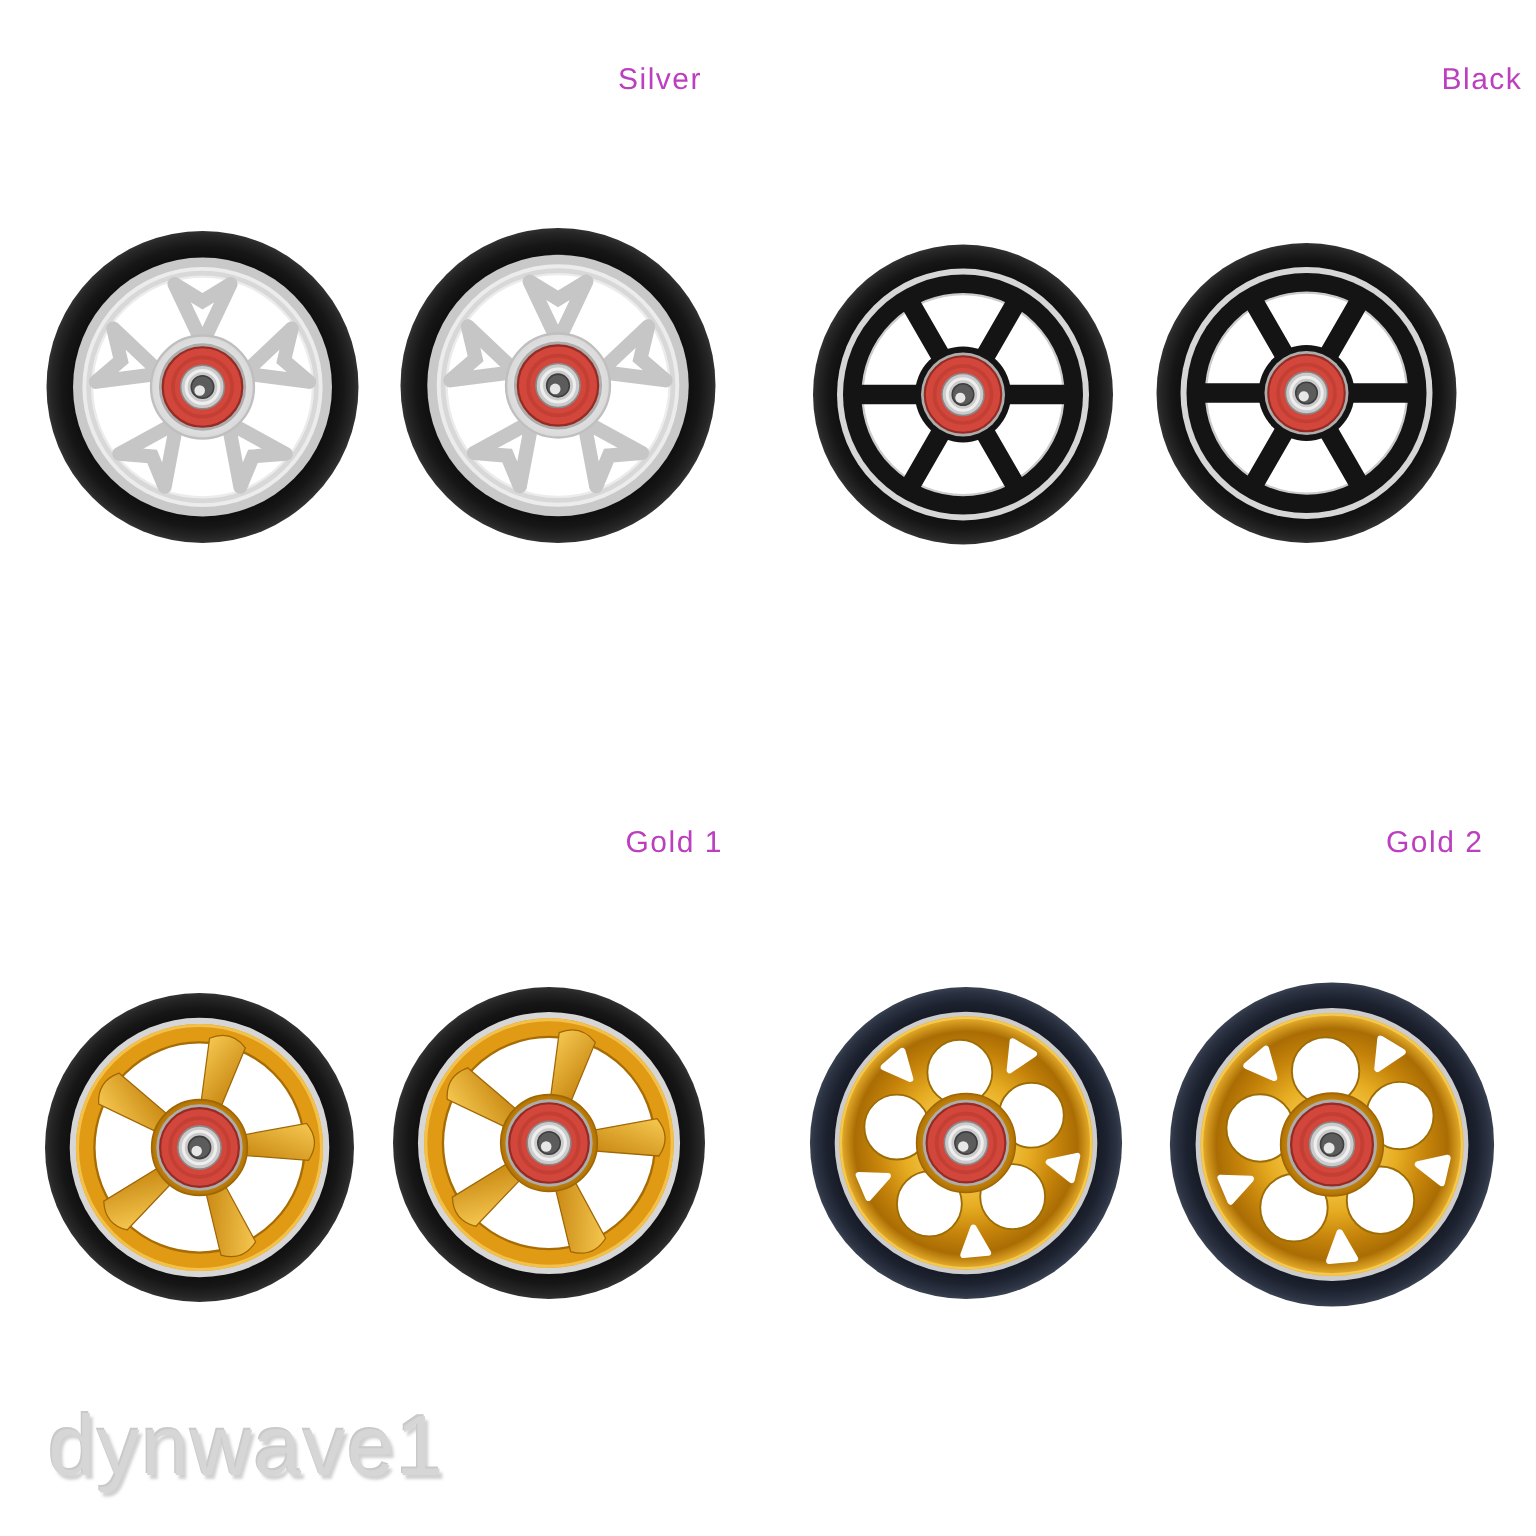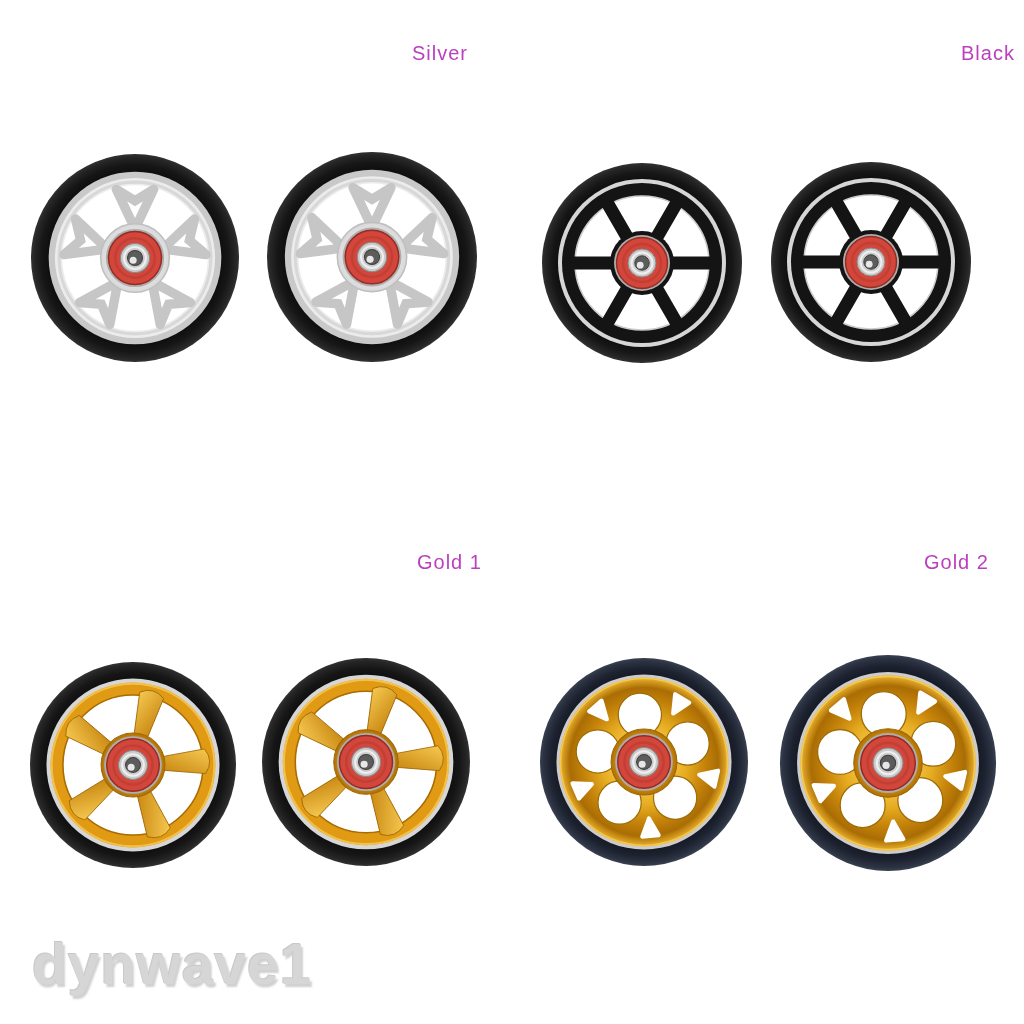--- a/index.html
+++ b/index.html
@@ -22,21 +22,21 @@
     margin-top:31px;
   }
   #label-silver{left:412px;top:12px;}
   #label-black {left:961px;top:12px;}
   #label-gold1 {left:417px;top:521px;}
   #label-gold2 {left:924px;top:521px;text-align:center;}
   .watermark{
     position:absolute;
     left:32px;top:936px;
     font-size:57px;
-    font-weight:700;
+    font-weight:400;
     letter-spacing:1px;
     color:var(--c-watermark,#d6d6d6);
     text-shadow:-1px -1px 0 #c9c9c9, 2px 3px 2px rgba(170,170,170,.55);
     line-height:1;
   }
   
   .fill-red{fill:var(--c-bearing-red,#d2463b);}
   .fill-bsilver{fill:var(--c-bearing-silver,#cbcbcb);}
   .fill-gold{fill:var(--c-gold,#e09a13);}
   .fill-silverlip{fill:var(--c-silver-lip,#d6d6d6);}

